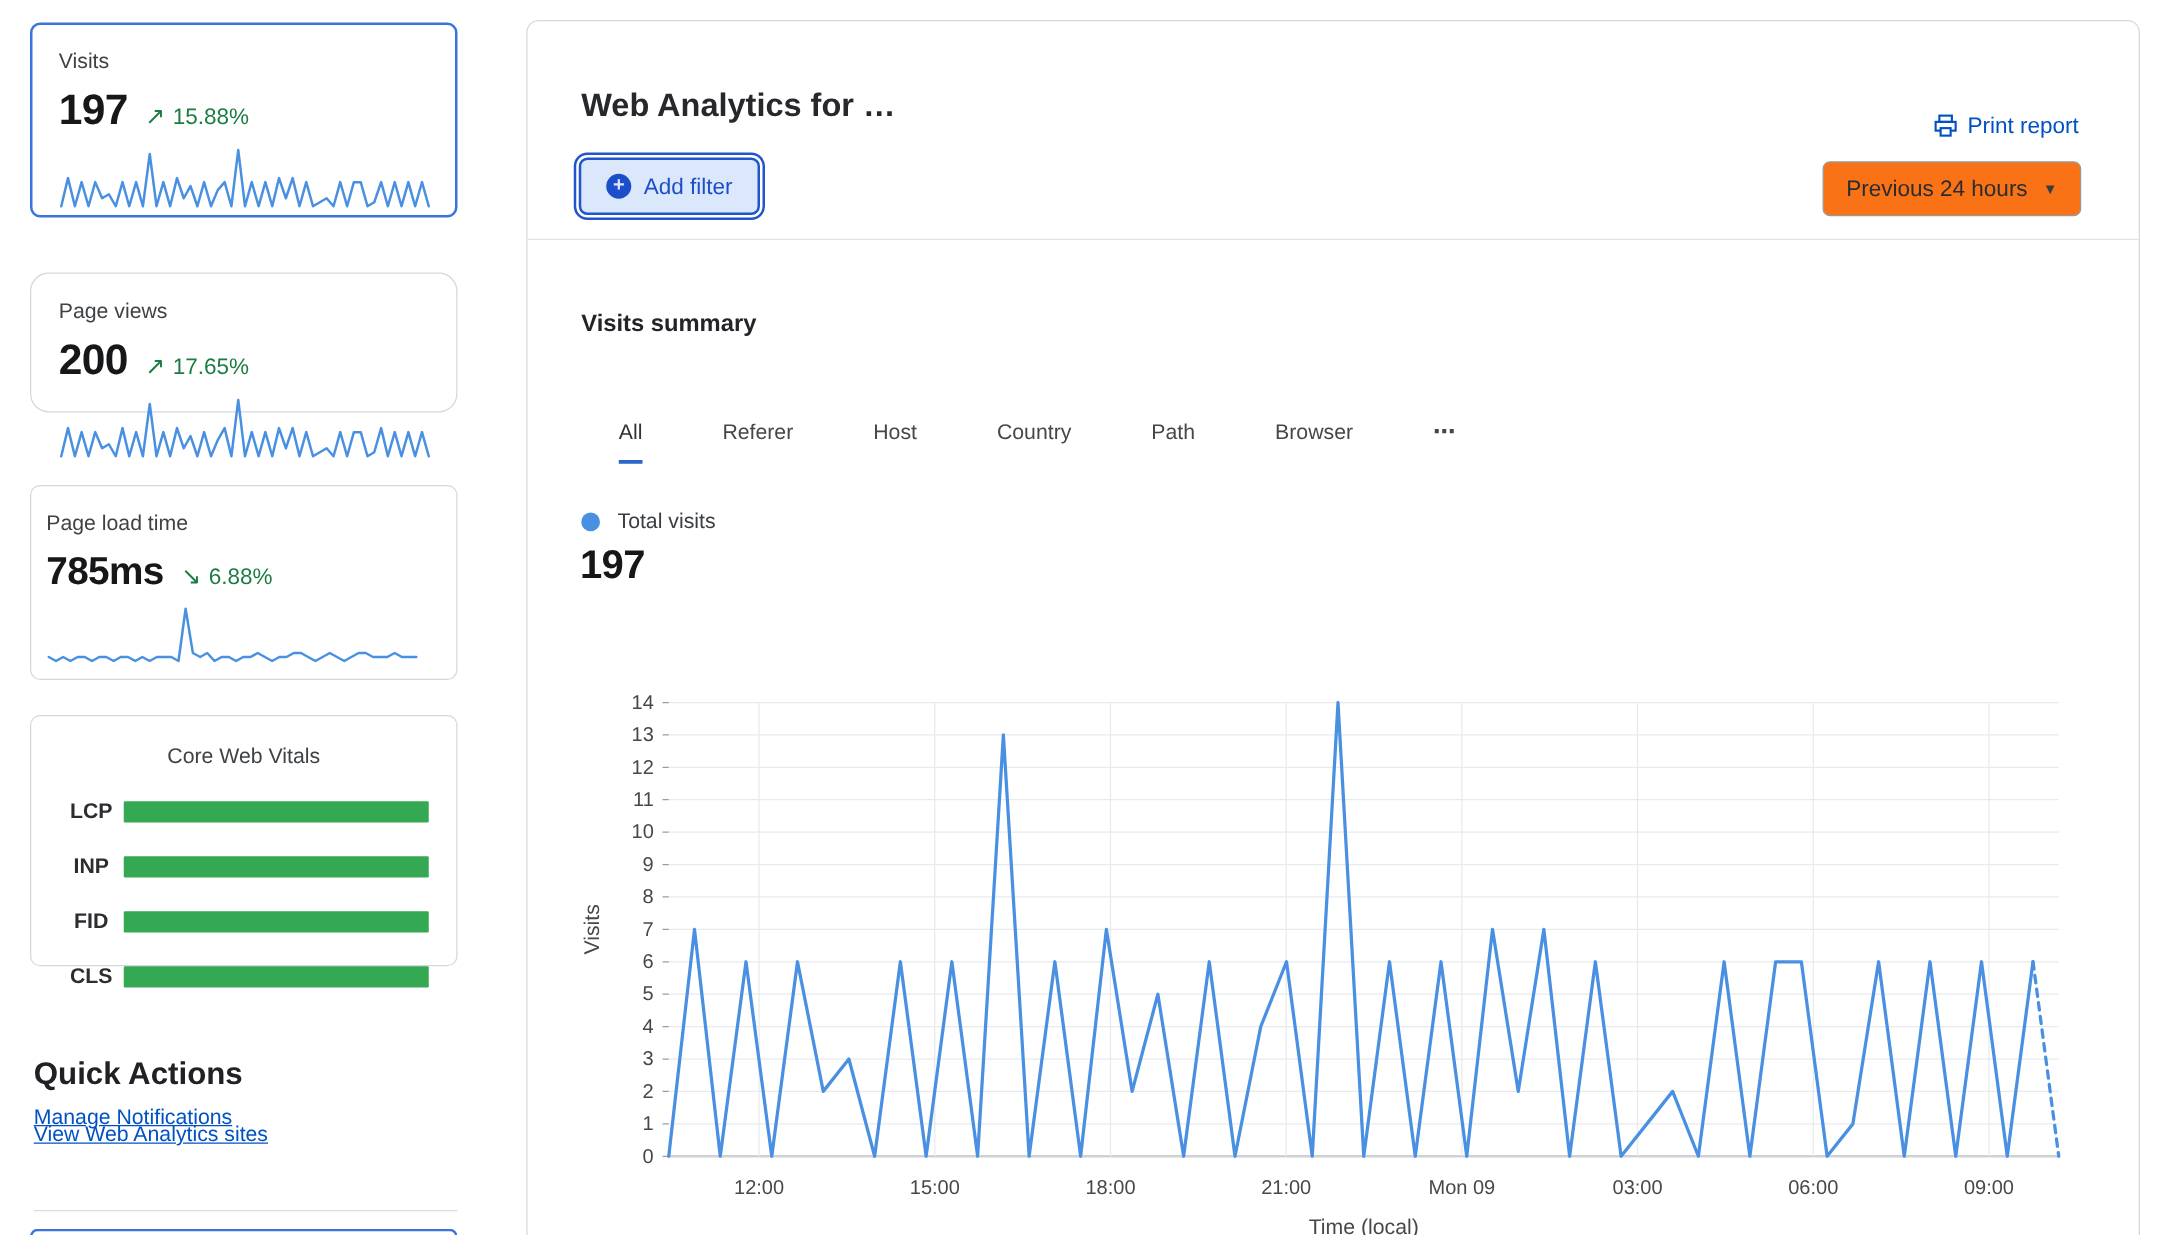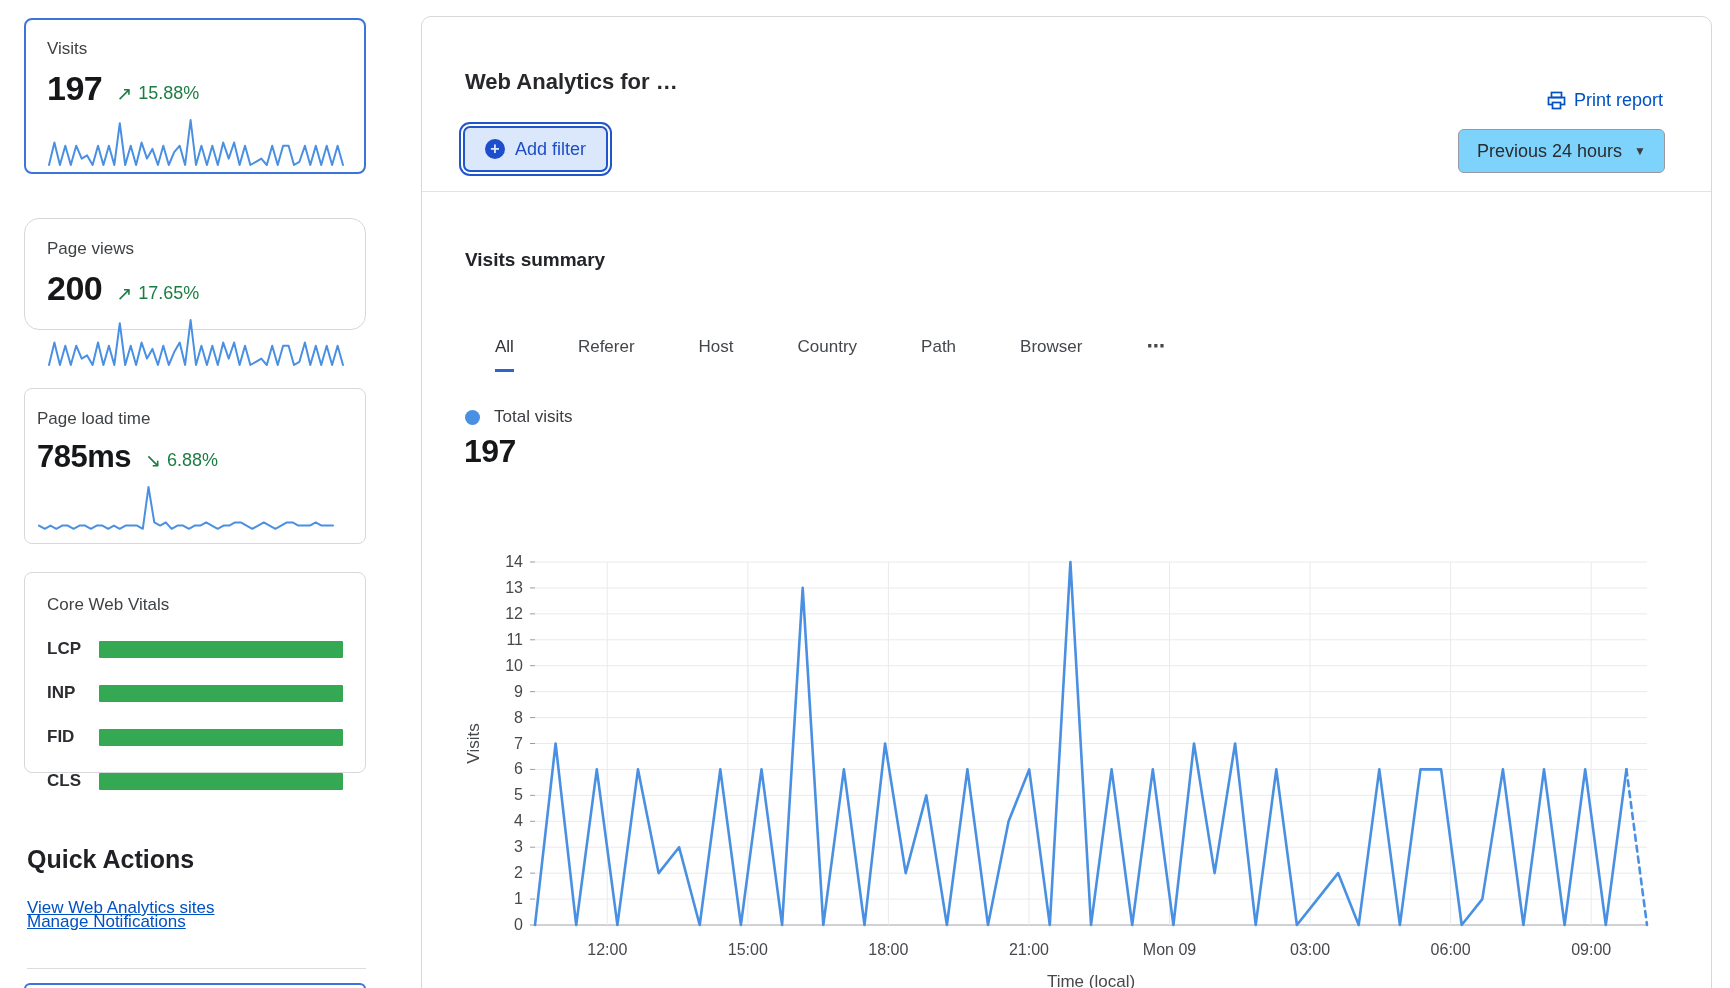--- a/index.html
+++ b/index.html
@@ -17,46 +17,46 @@
     border:1px solid var(--border);border-radius:8px;padding:20px 22px 10px 22px;cursor:pointer;}
   .side-card.selected{border:2px solid var(--accent);padding:19px 21px 9px 21px;}
   .card-title{font-size:17px;color:var(--text2);margin-bottom:10px;}
   .value-row{display:flex;align-items:baseline;gap:14px;}
   .card-value{font-size:34px;font-weight:700;color:#161719;letter-spacing:-.5px;}
   .trend{font-size:18px;color:var(--green-text);display:flex;align-items:center;gap:6px;}
   .trend .arrow{font-size:19px;line-height:1;}
   .spark{display:block;margin-top:8px;}
 
   .cwv-card{position:absolute;left:24px;top:572px;width:342px;height:201px;background:#fff;
-    border:1px solid var(--border);border-radius:8px;padding:22px;}
+    border:1px solid var(--border);border-radius:8px;padding:22px;text-align:center;}
   .cwv-row{display:flex;align-items:center;margin-top:24px;font-weight:bold;}
   .cwv-row:first-of-type{margin-top:18px;}
   .cwv-label{width:52px;font-size:17px;color:#2c2d30;}
   .cwv-bar{flex:1;height:17px;background:var(--green-bar);border-radius:1px;}
 
   .qa-title{position:absolute;left:27px;top:845px;font-size:25px;font-weight:700;color:#202124;}
   .qa-link{position:absolute;left:27px;font-size:17px;color:var(--link);text-decoration:underline;cursor:pointer;}
   .qa-divider{position:absolute;left:27px;top:968px;width:339px;height:1px;background:#dcdcde;}
   .next-card-hint{position:absolute;left:24px;top:983px;width:342px;height:6px;
     border:2px solid var(--accent);border-bottom:none;border-radius:8px 8px 0 0;}
 
   
   .main-card{position:absolute;left:421px;top:16px;width:1291px;height:1000px;
     background:#fff;border:1px solid var(--border);border-radius:10px;}
-  .main-title{position:absolute;left:43px;top:52px;font-size:22px;font-weight:700;color:#26282b;}
+  .main-title{position:absolute;left:43px;top:52px;font-size:26px;font-weight:700;color:#26282b;}
   .print-link{position:absolute;right:48px;top:73px;display:flex;align-items:center;gap:8px;
     font-size:18px;color:var(--link);cursor:pointer;}
   .add-filter{position:absolute;left:41px;top:109px;height:46px;display:inline-flex;align-items:center;gap:10px;
     padding:0 20px;background:#dbe7fa;border:2px solid #2055cc;border-radius:7px;
     box-shadow:0 0 0 2px #fff,0 0 0 4px #2055cc;cursor:pointer;
     font-size:18px;color:#1c4ecb;}
   .plus-circle{width:20px;height:20px;border-radius:50%;background:#1c4ecb;color:#dbe7fa;
     display:flex;align-items:center;justify-content:center;font-size:16px;font-weight:700;line-height:1;}
   .range-btn{position:absolute;right:46px;top:112px;height:44px;display:inline-flex;align-items:center;gap:12px;
-    padding:0 18px;background:#7dd3fc;border:1px solid #969a9e;border-radius:6px;
+    padding:0 18px;background:#f97316;border:1px solid #969a9e;border-radius:6px;
     font-size:18px;color:#2a2c2f;cursor:pointer;}
   .caret{font-size:12px;color:#3a3c3f;}
   .head-divider{position:absolute;left:0;top:174px;width:100%;height:1px;background:#e2e3e5;}
 
   .sum-title{position:absolute;left:43px;top:232px;font-size:19px;font-weight:700;color:#222428;}
   .sum-desc{position:absolute;left:43px;top:272px;width:1140px;font-size:17px;color:#3c3f43;}
 
   .tabs{position:absolute;left:43px;top:318px;display:flex;gap:34px;align-items:flex-end;}
   .tab{font-size:17px;color:#44474b;padding-bottom:12px;cursor:pointer;border-bottom:3px solid transparent;margin-left:30px;}
   .tab.active{color:#303236;border-bottom:3px solid #2b66c9;}
@@ -133,21 +133,21 @@
       <span class="cwv-bar"></span>
     </div>
     <div class="cwv-row">
       <span class="cwv-label">CLS</span>
       <span class="cwv-bar"></span>
     </div>
   </div>
 
   <div class="qa-title">Quick Actions</div>
   <a class="qa-link" style="top:898px;">View Web Analytics sites</a>
-  <a class="qa-link" style="top:912px;">Manage Notifications</a>
+  <a class="qa-link" style="top:884px;">Manage Notifications</a>
   <div class="qa-divider"></div>
   <div class="next-card-hint"></div>
 
   <div class="main-card">
     <div class="main-title">Web Analytics for …</div>
 
     <div class="print-link">
       <svg width="19" height="19" viewBox="0 0 19 19">
         <rect x="4.5" y="1.5" width="10" height="5" fill="none" stroke="#0051c3" stroke-width="1.7"></rect>
         <rect x="1.5" y="6.5" width="16" height="7" fill="none" stroke="#0051c3" stroke-width="1.7"></rect>

